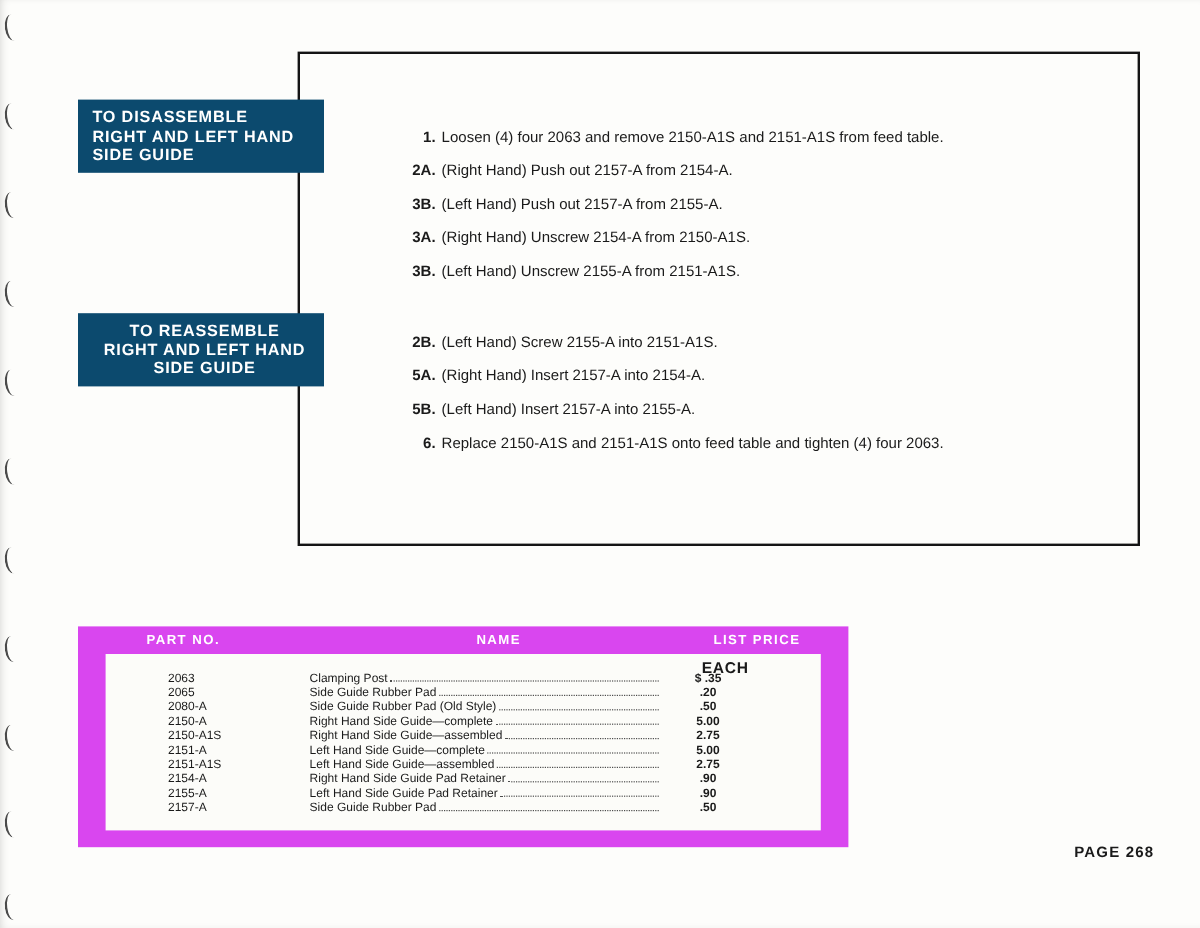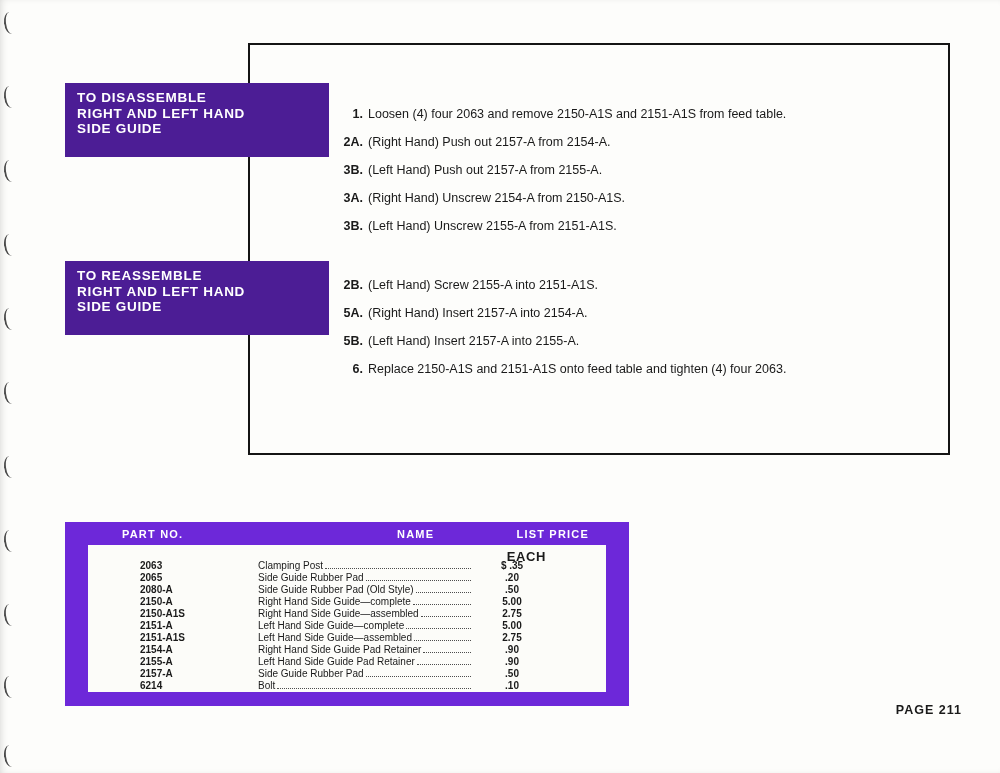--- a/index.html
+++ b/index.html
@@ -26,30 +26,30 @@
   }
   
   .instructions-box {
     position: absolute; left: 248px; top: 43px;
     width: 698px; height: 408px;
     border: 2px solid #141414;
     background: transparent;
   }
   
   .section-header {
-    position: absolute; left: 65px; width: 264px;
-    background: #4c1d95; color: #ffffff;
+    position: absolute; left: 65px; width: 205px;
+    background: #0c4a6e; color: #ffffff;
     font-weight: bold; font-size: 13.5px;
     line-height: 15.5px; letter-spacing: 0.7px;
-    padding: 7px 6px 20px 12px;
+    padding: 7px 6px 7px 12px;
     box-sizing: border-box;
     z-index: 2;
   }
   .hdr-disassemble { top: 83px; }
-  .hdr-reassemble  { top: 261px; }
+  .hdr-reassemble  { top: 261px; text-align: center; }
 
   
   .instr-list {
     position: absolute; left: 336px; top: 107px; width: 600px;
     z-index: 2;
   }
   .instr {
     margin-bottom: 13px;
     font-size: 12.5px; line-height: 15px;
     white-space: nowrap;
@@ -57,22 +57,22 @@
   .instr-num {
     display: inline-block; min-width: 27px;
     text-align: right; font-weight: bold;
     margin-right: 5px;
   }
   .instr-group-reassemble { margin-top: 44px; }
 
   
   .parts-table {
     position: absolute; left: 65px; top: 522px;
-    width: 564px; height: 184px;
-    background: #6d28d9;
+    width: 642px; height: 184px;
+    background: #d946ef;
   }
   .pt-col-label {
     position: absolute; top: 6px;
     color: #ffffff; font-weight: bold;
     font-size: 11px; letter-spacing: 1.2px;
   }
   .pt-col-part  { left: 57px; }
   .pt-col-name  { left: 332px; }
   .pt-col-price { right: 40px; }
   .pt-body {
@@ -85,21 +85,21 @@
     font-size: 13px; font-weight: bold; letter-spacing: 0.6px; margin-left: 44px;
   }
   .pt-rows {
     position: absolute; top: 15px; left: 52px; right: 62px;
   }
   .prow {
     display: flex; align-items: baseline;
     font-size: 10px; line-height: 12px; height: 12px;
     white-space: nowrap;
   }
-  .prow .part  { flex: none; width: 118px; font-weight: bold; }
+  .prow .part  { flex: none; width: 118px; font-weight: normal; }
   .prow .pname { flex: none; }
   .prow .leader {
     flex: 1; min-width: 10px;
     border-bottom: 1.5px dotted #4d4d4d;
     margin: 0 3px 2px 2px;
   }
   .prow .price {
     flex: none; width: 64px; margin-left: 6px;
     text-align: center; font-weight: bold;
   }
@@ -236,25 +236,19 @@
             <span class="pname">Left Hand Side Guide Pad Retainer</span>
             <span class="leader"></span>
             <span class="price">.90</span>
         </div>
         <div class="prow">
           <span class="part">2157-A</span>
             <span class="pname">Side Guide Rubber Pad</span>
             <span class="leader"></span>
             <span class="price">.50</span>
         </div>
-        <div class="prow">
-          <span class="part">6214</span>
-            <span class="pname">Bolt</span>
-            <span class="leader"></span>
-            <span class="price">.10</span>
-        </div>
       </div>
     </div>
   </div>
 
-  <div class="page-num">PAGE 211</div>
+  <div class="page-num">PAGE 268</div>
 
 </div>
 
 </body></html>

